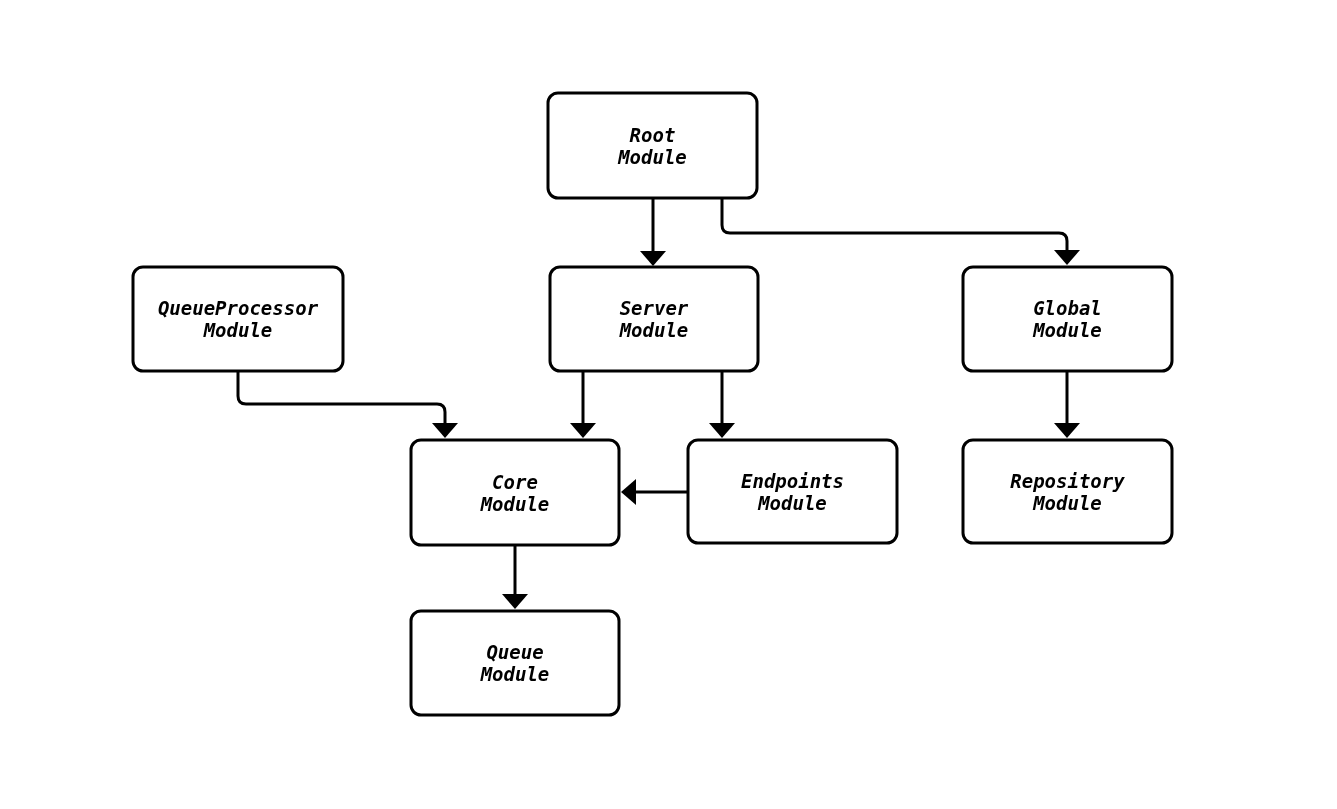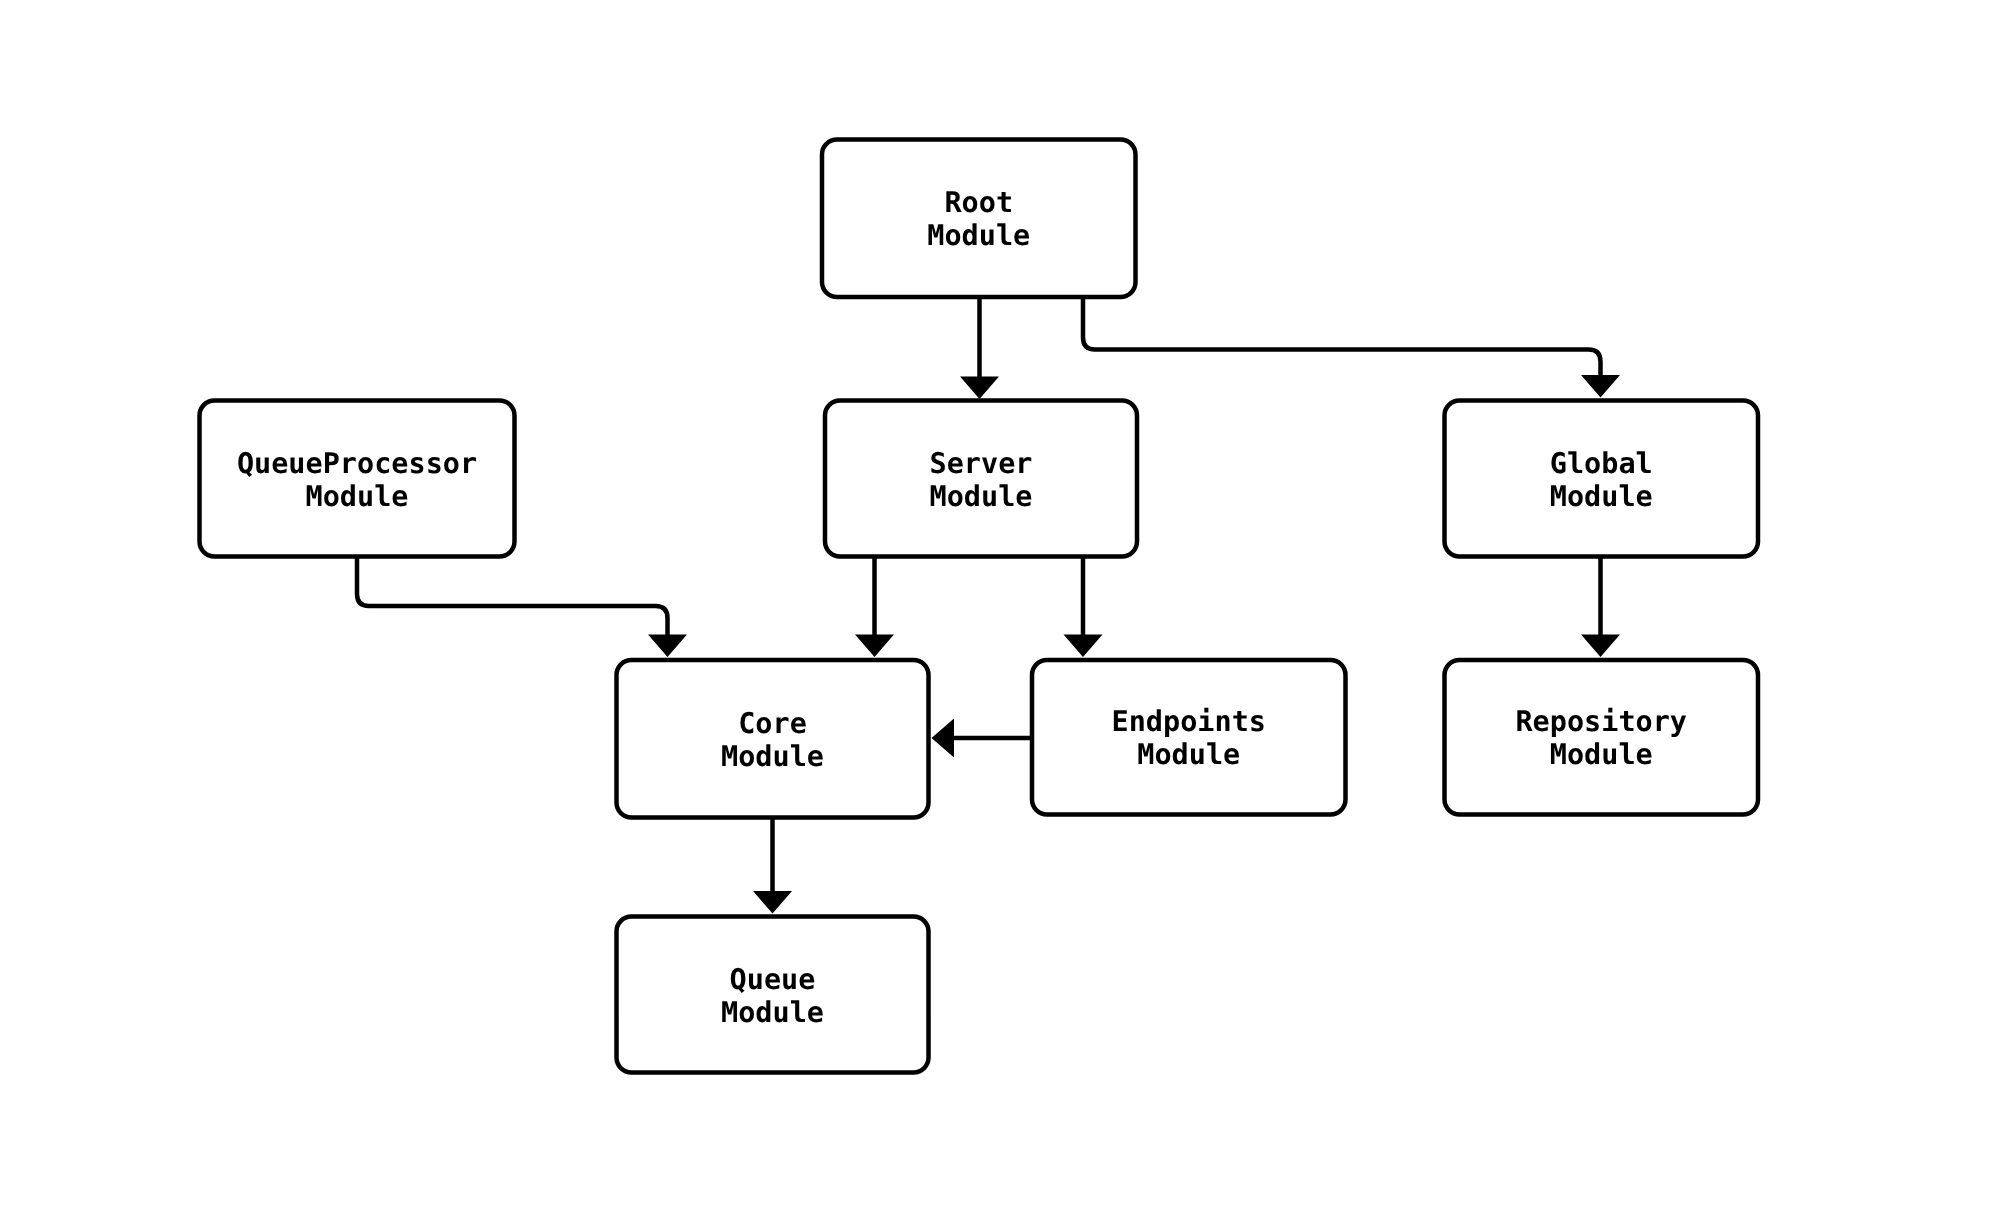--- a/index.html
+++ b/index.html
@@ -9,20 +9,21 @@
     width: 1337px;
     height: 809px;
     overflow: hidden;
     font-family: "DejaVu Sans Mono", monospace;
   }
   .diagram-wrap {
     position: relative;
     width: 1337px;
     height: 642px;
     background: #f9a8d4;
+    font-style: italic;
   }
   svg { display: block; }
   .node-box {
     stroke-linejoin: round;
   }
   .node-label {
     font-family: "DejaVu Sans Mono", monospace;
     font-weight: bold;
     font-size: 19px;
     text-anchor: middle;

